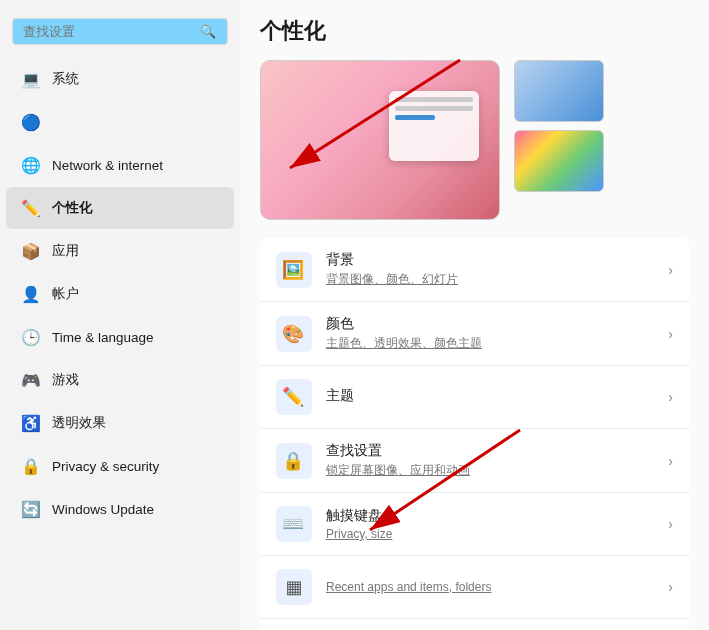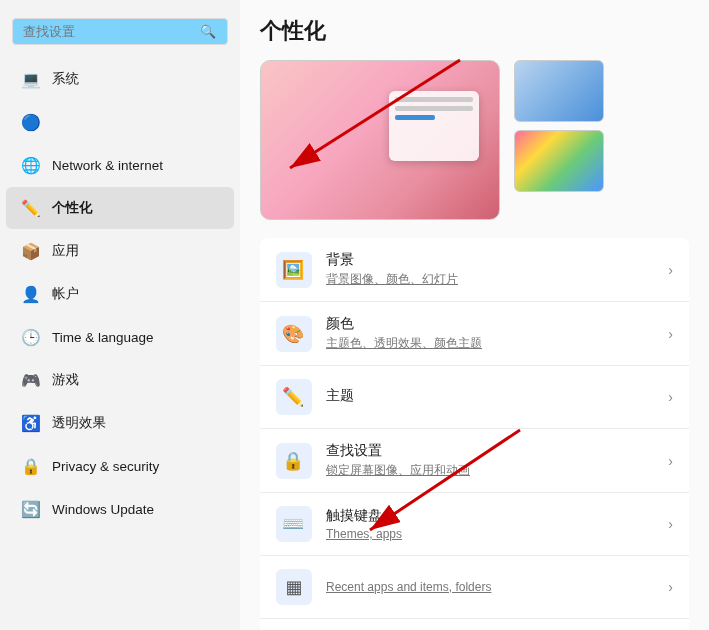--- a/index.html
+++ b/index.html
@@ -329,21 +329,21 @@
       <div class="item-text">
         <div class="item-title">查找设置</div>
         <div class="item-subtitle">锁定屏幕图像、应用和动画</div>
       </div>
       <span class="item-chevron">›</span>
     </div>
         <div class="settings-item">
       <div class="item-icon">⌨️</div>
       <div class="item-text">
         <div class="item-title">触摸键盘</div>
-        <div class="item-subtitle">Themes, apps</div>
+        <div class="item-subtitle">Privacy, size</div>
       </div>
       <span class="item-chevron">›</span>
     </div>
         <div class="settings-item">
       <div class="item-icon">▦</div>
       <div class="item-text">
         <div class="item-subtitle">Recent apps and items, folders</div>
       </div>
       <span class="item-chevron">›</span>
     </div>

